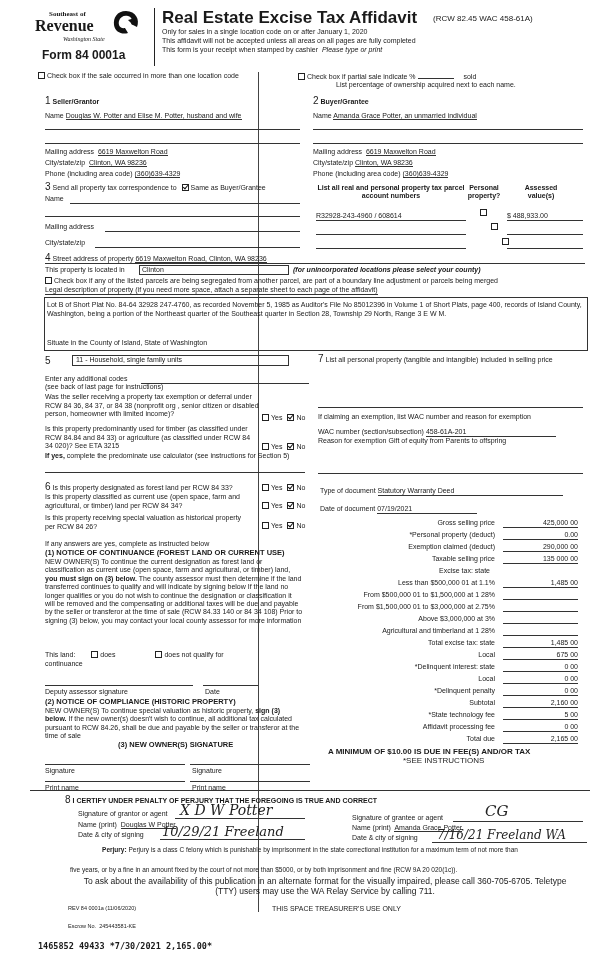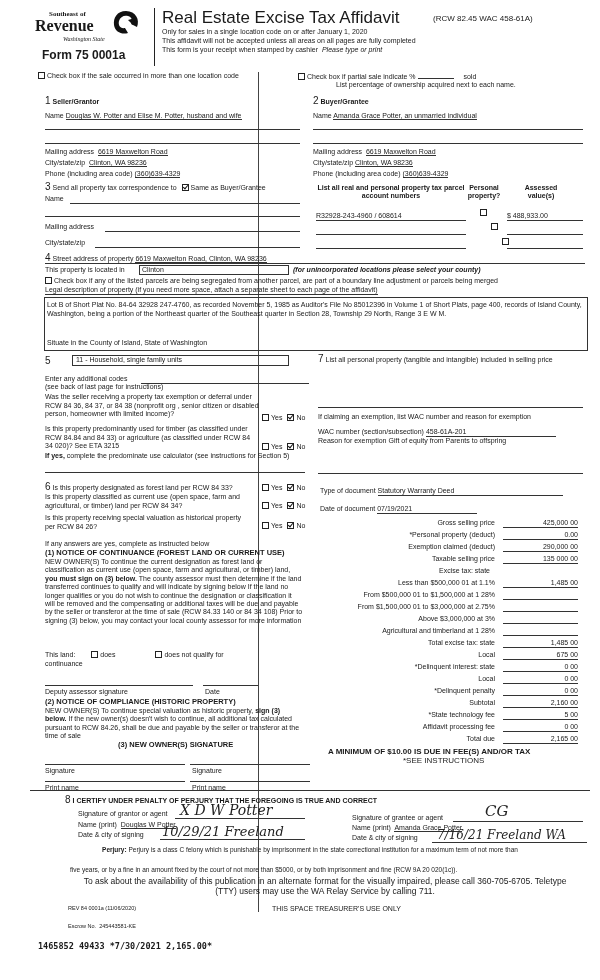--- a/index.html
+++ b/index.html
@@ -28,24 +28,24 @@
 
 <div class="abs" style="left:35px;top:6px;width:110px;height:40px;">
   <span class="t" style="left:14px;top:4px;font-family:'Liberation Serif',serif;font-size:7px;font-weight:bold;">Southeast of</span>
   <span class="t" style="left:0px;top:11px;font-family:'Liberation Serif',serif;font-size:16px;font-weight:bold;">Revenue</span>
   <span class="t" style="left:28px;top:30px;font-family:'Liberation Serif',serif;font-size:6px;font-style:italic;">Washington State</span>
   <svg class="abs" style="left:76px;top:2px;" width="30" height="28" viewBox="0 0 30 28">
     <path d="M15 3 C6 3 2 10 3 17 C4 24 11 27 17 25 L14 20 C9 21 7 17 8 13 C9 9 13 7 17 8 C21 9 22 13 20 16 L26 19 C29 12 25 3 15 3 Z" fill="#111"></path>
     <path d="M17 12 L24 10 L22 17 Z" fill="#111"></path>
   </svg>
 </div>
-<span class="t" style="left:42px;top:49px;font-size:12px;font-weight:bold;">Form 75 0001a</span>
+<span class="t" style="left:42px;top:49px;font-size:12px;font-weight:bold;">Form 84 0001a</span>
 <div class="vline" style="left:154px;top:8px;height:58px;"></div>
 
-<span class="t" style="left:162px;top:8px;font-size:17px;font-weight:normal;">Real Estate Excise Tax Affidavit</span>
+<span class="t" style="left:162px;top:8px;font-size:17px;font-weight:bold;">Real Estate Excise Tax Affidavit</span>
 <span class="t" style="left:433px;top:14px;font-size:8px;">(RCW 82.45 WAC 458-61A)</span>
 <span class="t" style="left:162px;top:28px;">Only for sales in a single location code on or after January 1, 2020</span>
 <span class="t" style="left:162px;top:37px;">This affidavit will not be accepted unless all areas on all pages are fully completed</span>
 <span class="t" style="left:162px;top:46px;">
   <span>This form is your receipt when stamped by cashier</span>&nbsp;&nbsp;<i>Please type or print</i>
 </span>
 
 
 <span class="t" style="left:38px;top:72px;">
   <span class="cb"></span><span>Check box if the sale occurred in more than one location code</span>

